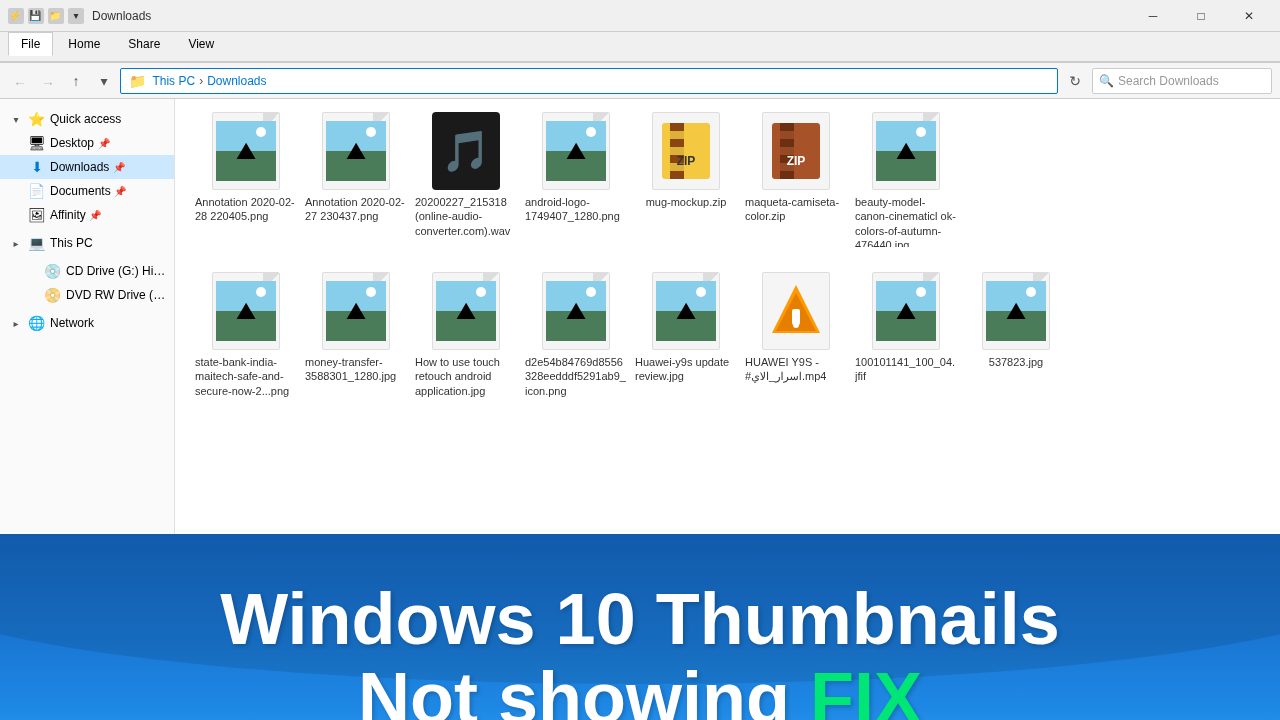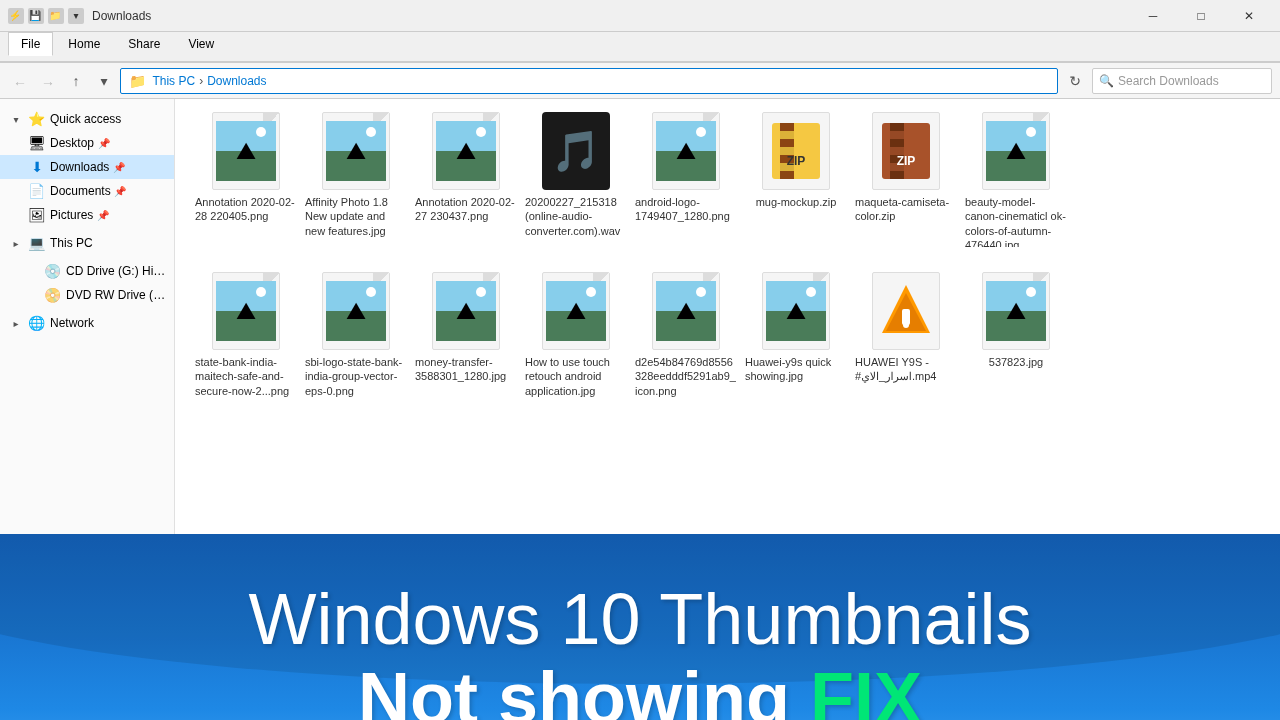--- a/index.html
+++ b/index.html
@@ -211,21 +211,21 @@
       position: absolute;
       top: -50px;
       left: -100px;
       right: -100px;
       height: 200px;
       background: rgba(0,0,0,0.1);
       border-radius: 0 0 60% 60%;
     }
     .banner-text1 {
       font-size: 72px;
-      font-weight: 400;
+      font-weight: 700;
       color: white;
       text-align: center;
       line-height: 1.1;
       z-index: 1;
       text-shadow: 2px 2px 4px rgba(0,0,0,0.2);
     }
     .banner-text2 {
       font-size: 72px;
       font-weight: 900;
       color: white;
@@ -308,21 +308,21 @@
         <span class="label">Downloads</span>
         <span class="pin">📌</span>
       </div>
       <div class="sidebar-item sidebar-indent1">
         <div class="icon">📄</div>
         <span class="label">Documents</span>
         <span class="pin">📌</span>
       </div>
       <div class="sidebar-item sidebar-indent1">
         <div class="icon">🖼</div>
-        <span class="label">Pictures</span>
+        <span class="label">Affinity</span>
         <span class="pin">📌</span>
       </div>
     </div>
 
     <div class="sidebar-section">
       <div class="sidebar-item">
         <div class="toggle">▸</div>
         <div class="icon">💻</div>
         <span class="label">This PC</span>
       </div>
@@ -358,30 +358,20 @@
         <div class="file-icon">
           <div class="doc-bg">
             <div class="thumb-img">
                 <div class="thumb-sun"></div>
               </div>
           </div>
         </div>
         <div class="file-name">Annotation 2020-02-28 220405.png</div>
       </div>
 
-      <div class="file-item">
-        <div class="file-icon">
-          <div class="doc-bg">
-            <div class="thumb-img">
-                <div class="thumb-sun"></div>
-              </div>
-          </div>
-        </div>
-        <div class="file-name">Affinity Photo 1.8 New update and new features.jpg</div>
-      </div>
 
 
       <div class="file-item">
         <div class="file-icon">
           <div class="doc-bg">
             <div class="thumb-img">
                 <div class="thumb-sun"></div>
               </div>
           </div>
         </div>
@@ -468,30 +458,20 @@
         <div class="file-name">state-bank-india-maitech-safe-and-secure-now-2...png</div>
       </div>
       <div class="file-item">
         <div class="file-icon">
           <div class="doc-bg">
             <div class="thumb-img">
                 <div class="thumb-sun"></div>
               </div>
           </div>
         </div>
-        <div class="file-name">sbi-logo-state-bank-india-group-vector-eps-0.png</div>
-      </div>
-      <div class="file-item">
-        <div class="file-icon">
-          <div class="doc-bg">
-            <div class="thumb-img">
-                <div class="thumb-sun"></div>
-              </div>
-          </div>
-        </div>
         <div class="file-name">money-transfer-3588301_1280.jpg</div>
       </div>
       <div class="file-item">
         <div class="file-icon">
           <div class="doc-bg">
             <div class="thumb-img">
                 <div class="thumb-sun"></div>
               </div>
           </div>
         </div>
@@ -508,21 +488,21 @@
         <div class="file-name">d2e54b84769d8556328eedddf5291ab9_icon.png</div>
       </div>
       <div class="file-item">
         <div class="file-icon">
           <div class="doc-bg">
             <div class="thumb-img">
                 <div class="thumb-sun"></div>
               </div>
           </div>
         </div>
-        <div class="file-name">Huawei-y9s quick showing.jpg</div>
+        <div class="file-name">Huawei-y9s update review.jpg</div>
       </div>
 
       <div class="file-item">
         <div class="file-icon">
           <div style="width:68px;height:78px;background:#f5f5f5;border:1px solid #ddd;border-radius:2px;display:flex;align-items:center;justify-content:center;">
             <svg width="52" height="60" viewBox="0 0 52 60">
               <polygon points="26,4 50,52 2,52" fill="#f90"></polygon>
               <polygon points="26,12 46,50 6,50" fill="#e67e00"></polygon>
               <rect x="22" y="28" width="8" height="16" rx="2" fill="white"></rect>
               <circle cx="26" cy="44" r="3" fill="white"></circle>
@@ -532,20 +512,30 @@
         <div class="file-name">HUAWEI Y9S - #اسرار_الاي.mp4</div>
       </div>
       <div class="file-item">
         <div class="file-icon">
           <div class="doc-bg">
             <div class="thumb-img">
                 <div class="thumb-sun"></div>
               </div>
           </div>
         </div>
+        <div class="file-name">100101141_100_04.jfif</div>
+      </div>
+      <div class="file-item">
+        <div class="file-icon">
+          <div class="doc-bg">
+            <div class="thumb-img">
+                <div class="thumb-sun"></div>
+              </div>
+          </div>
+        </div>
         <div class="file-name">537823.jpg</div>
       </div>
     </div>
   </div>
 </div>
 
 <div class="overlay-banner">
   <div class="banner-text1">Windows 10 Thumbnails</div>
   <div class="banner-text2">
     <span>Not showing </span><span class="banner-fix">FIX</span>

